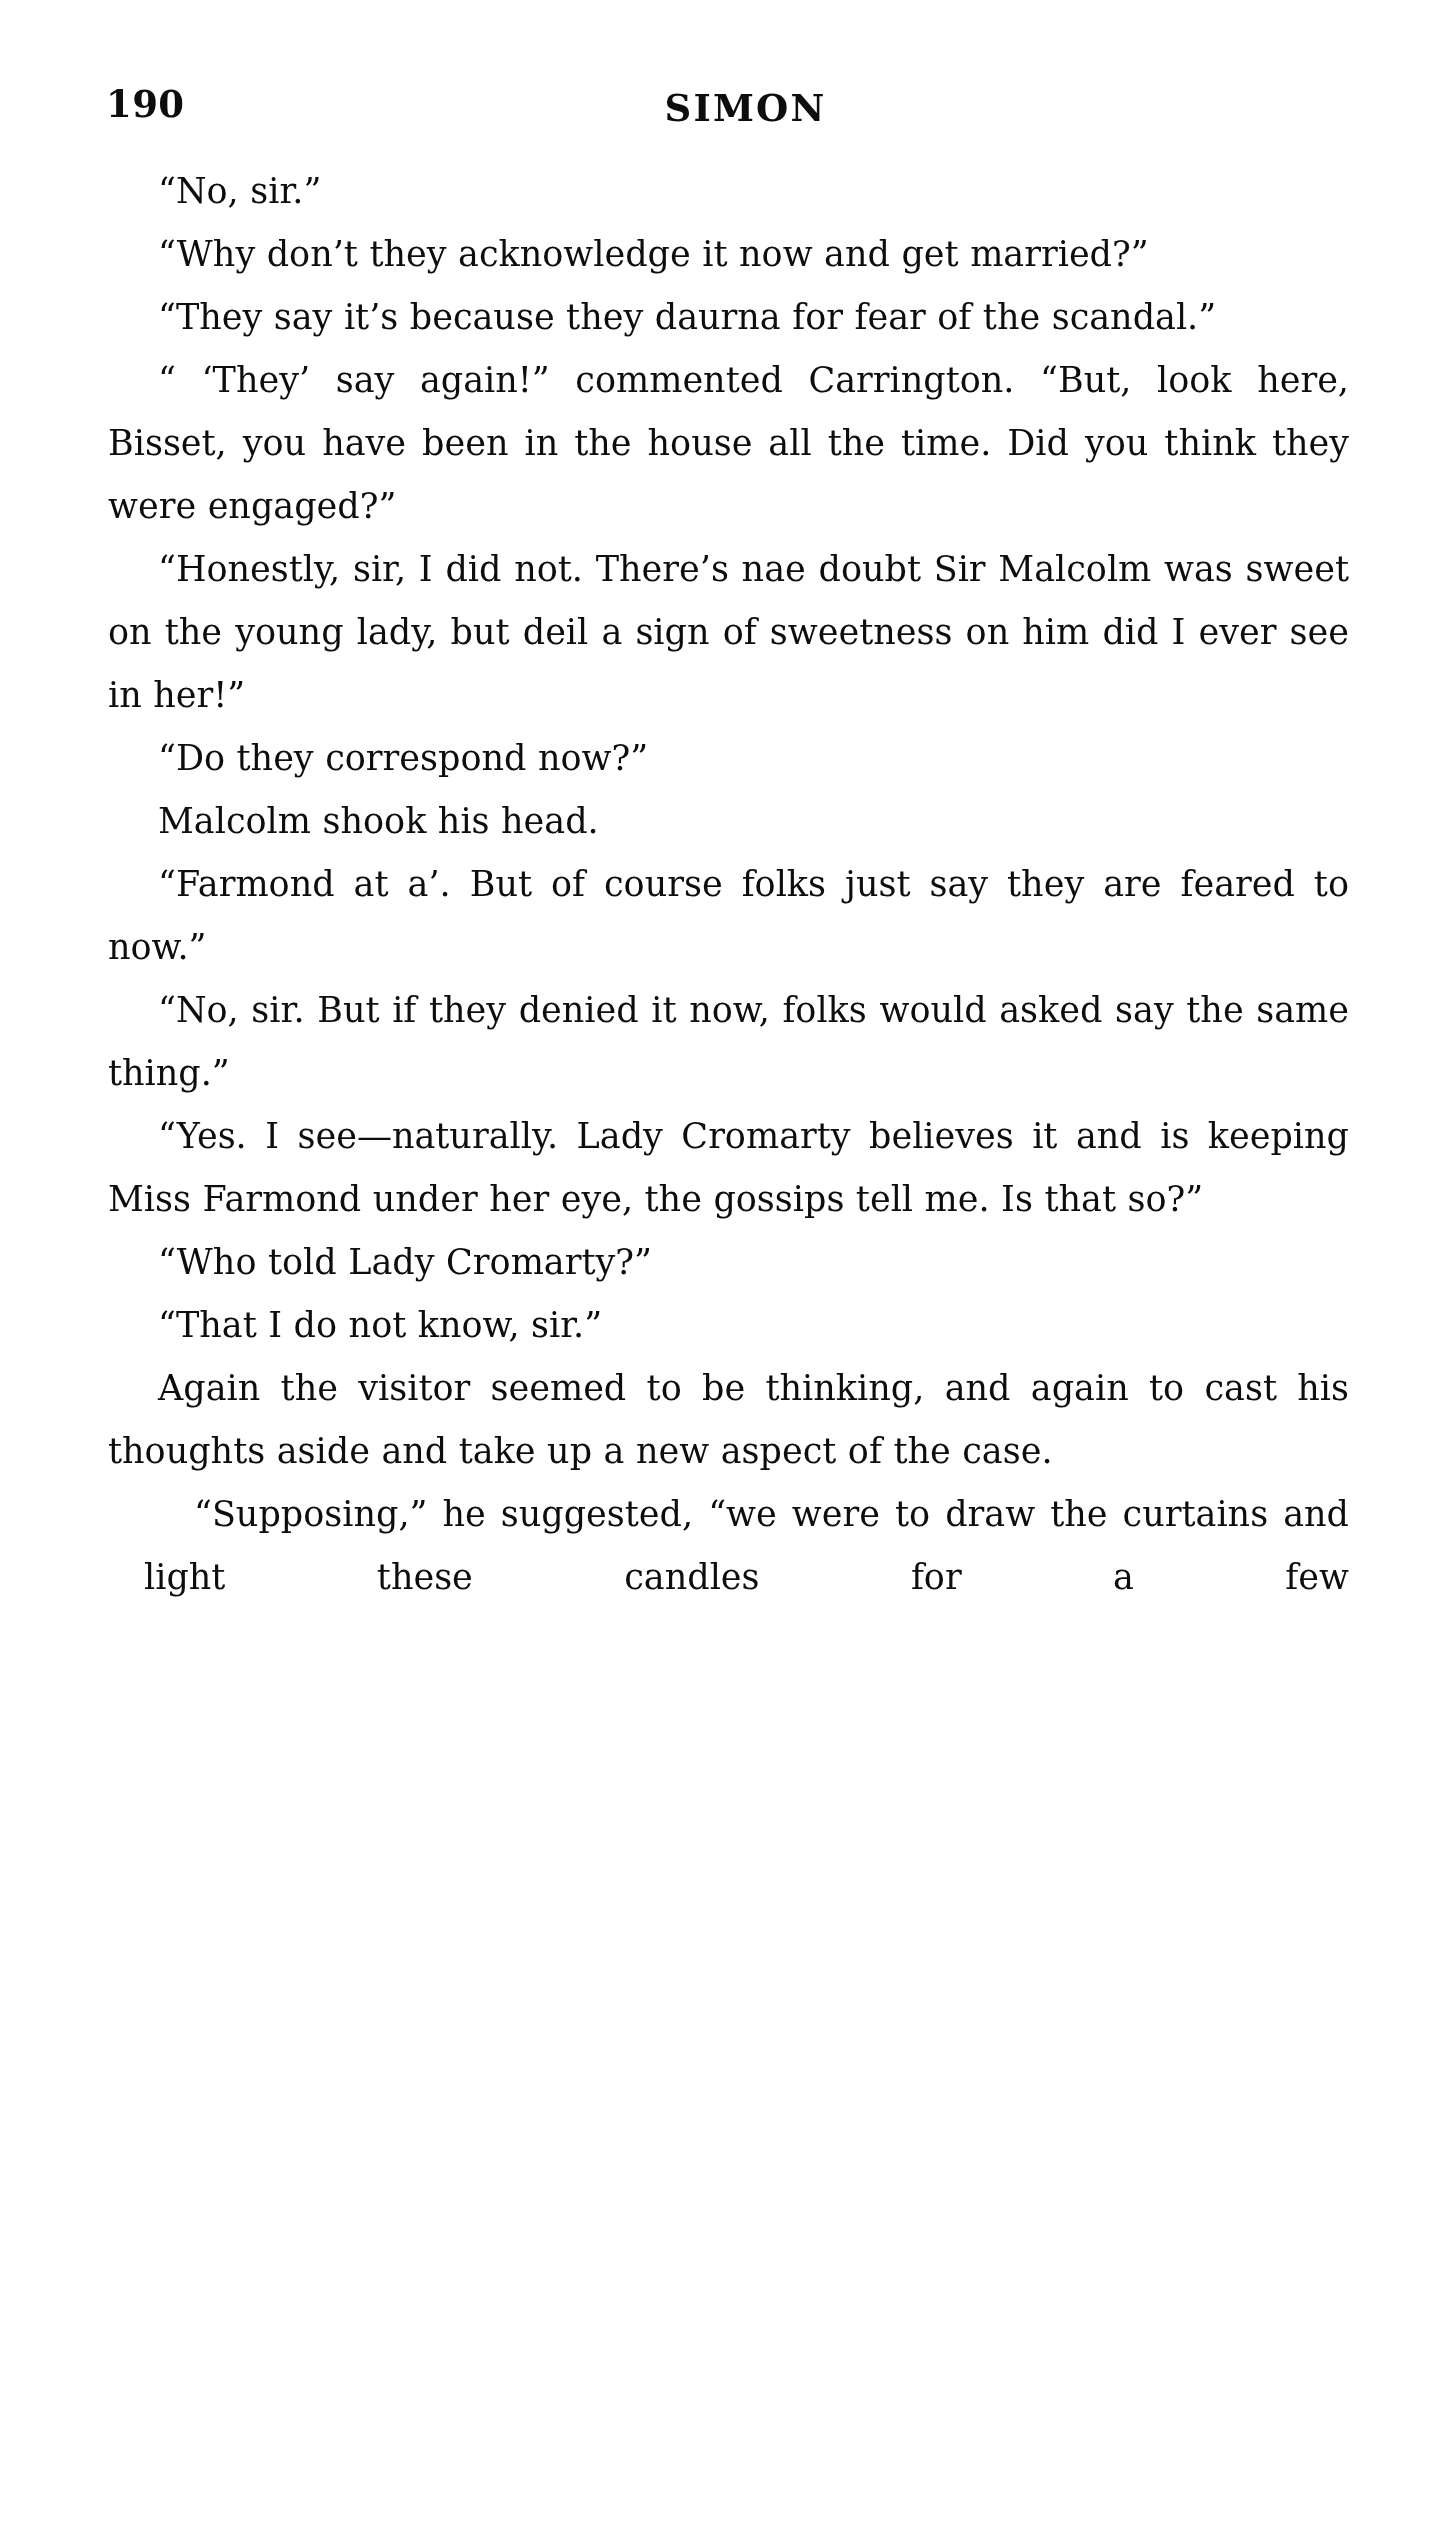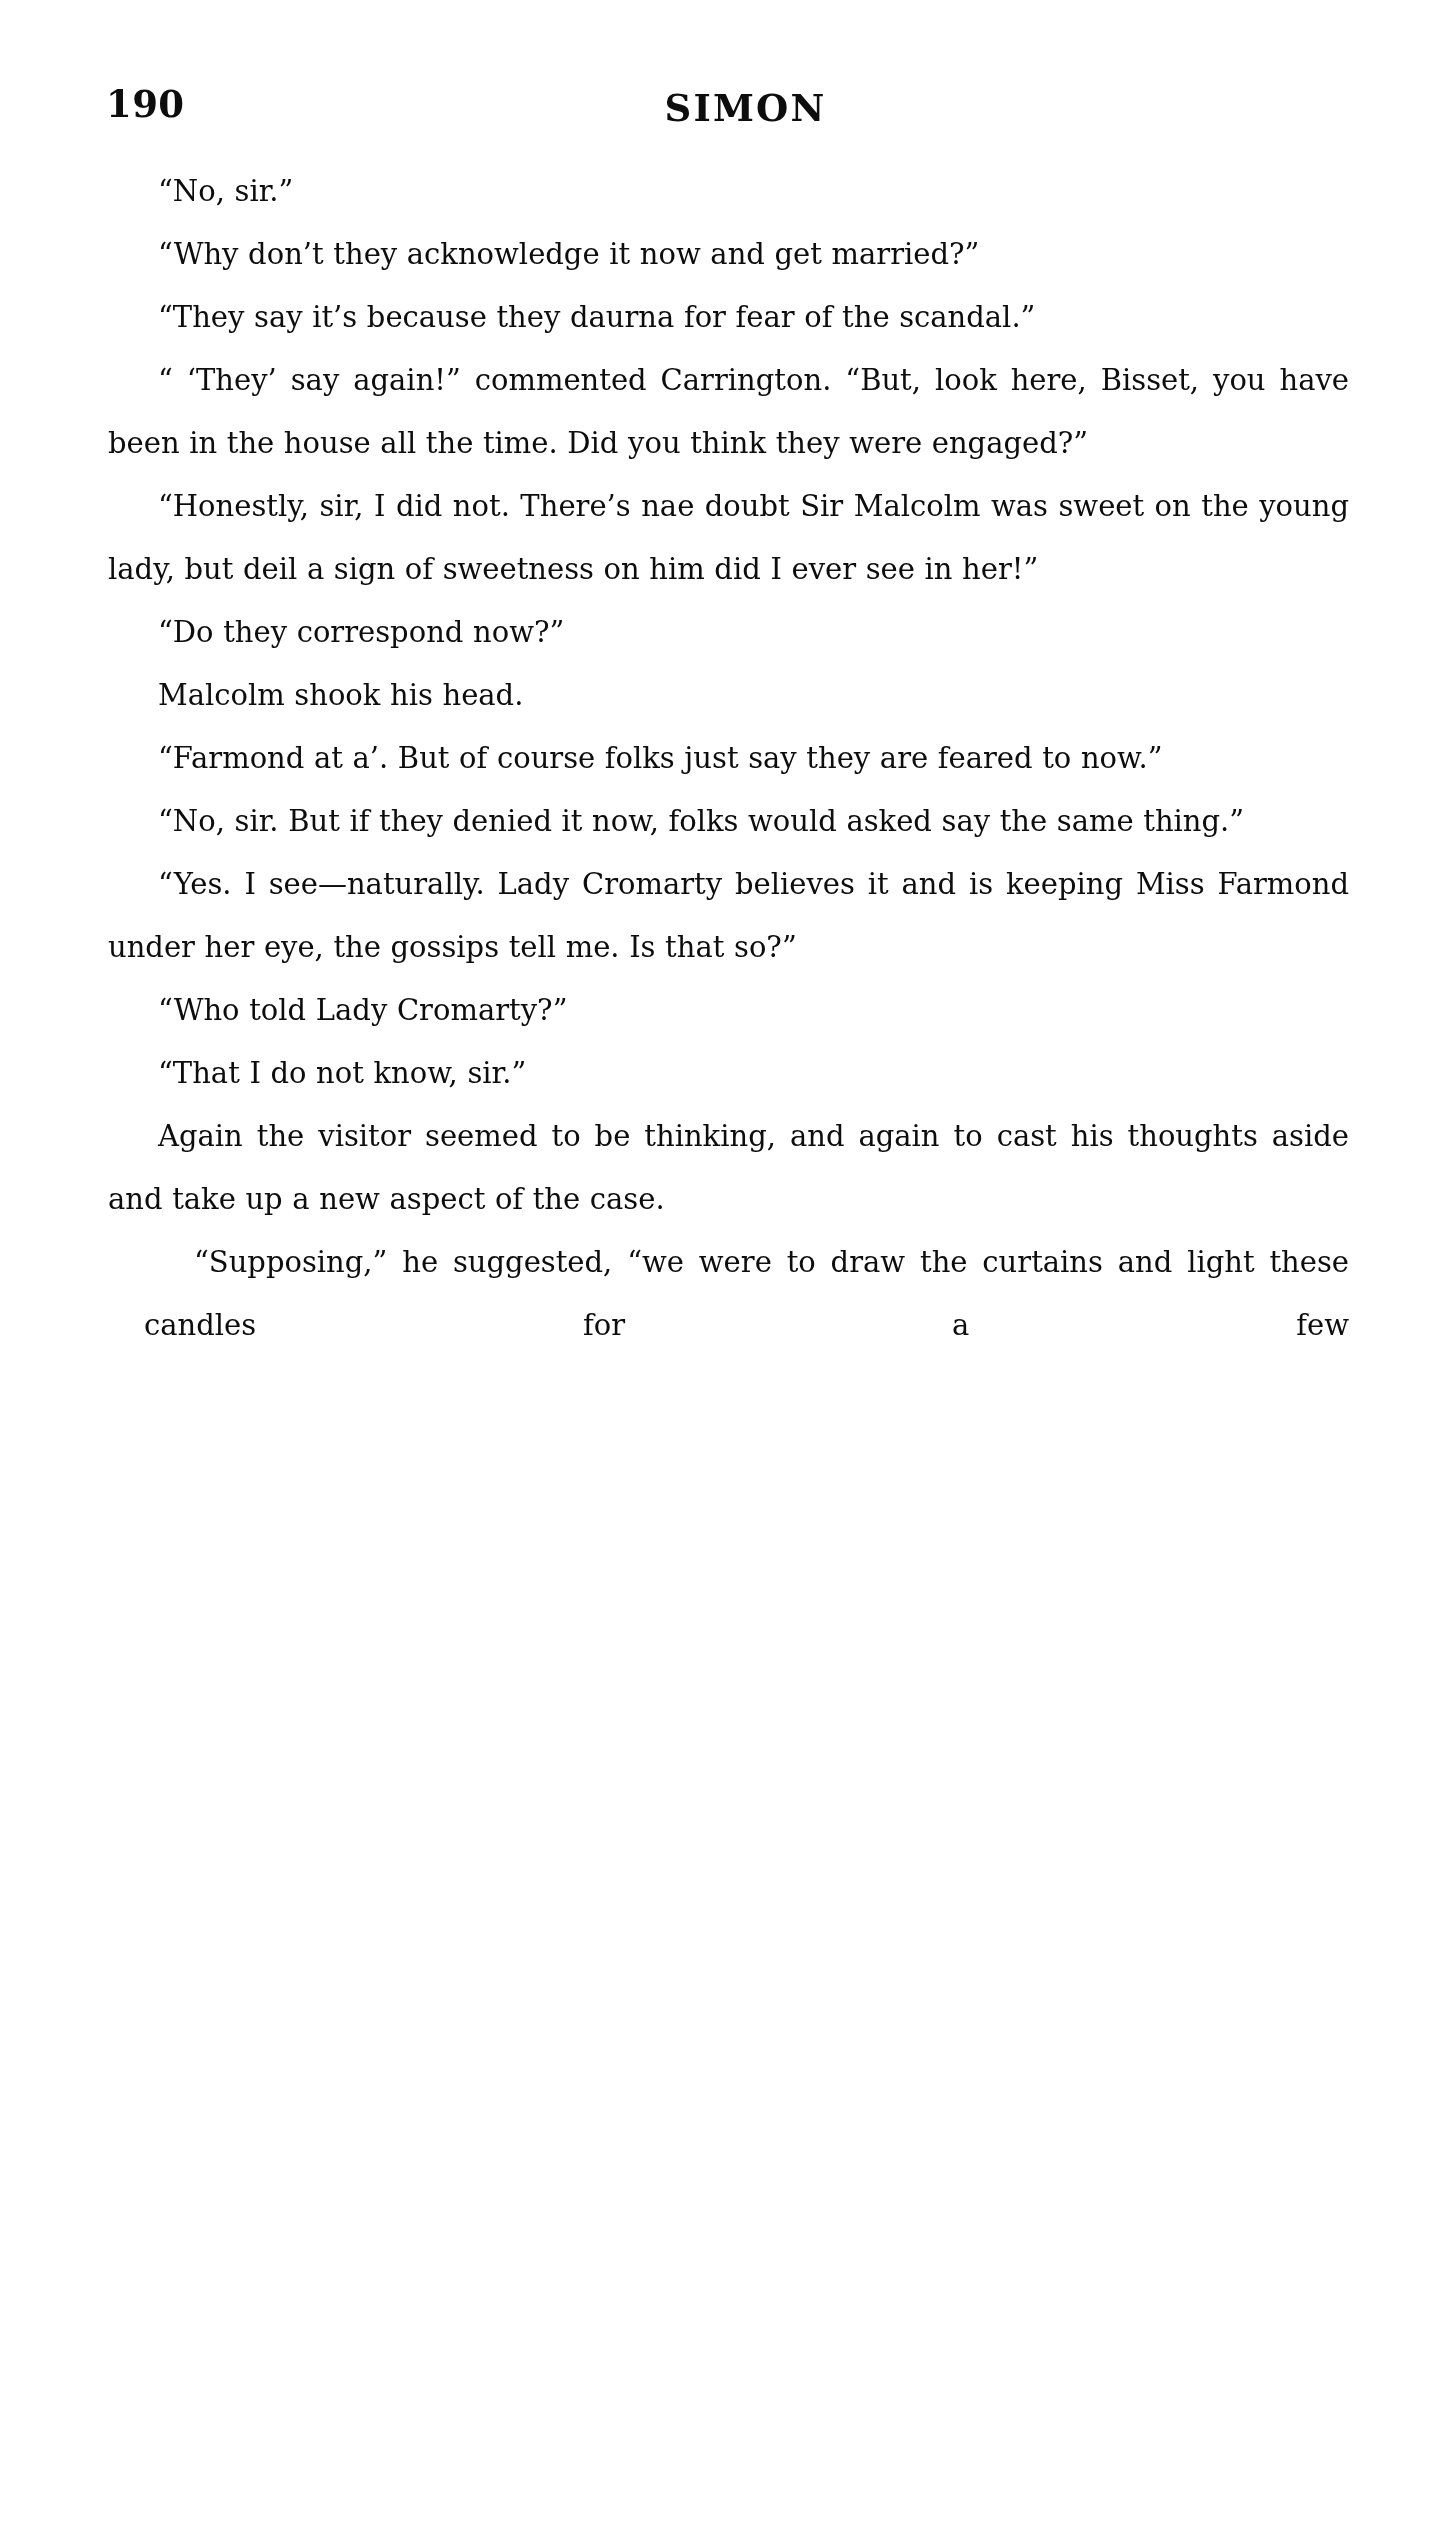--- a/index.html
+++ b/index.html
@@ -53,21 +53,21 @@
   }
   .body-text {
     position: absolute;
     top: 160px;
     left: 108px;
     width: 1241px;
   }
   p.para {
     margin: 0;
     font-family: "DejaVu Serif", serif;
-    font-size: 29px;
+    font-size: 35px;
     line-height: 63px;
     text-align: justify;
     text-indent: 50px;
     text-justify: inter-word;
     word-spacing: 0.4px;
     -webkit-hyphens: none;
     hyphens: none;
   }
   p.para.last {
     text-align: justify;

